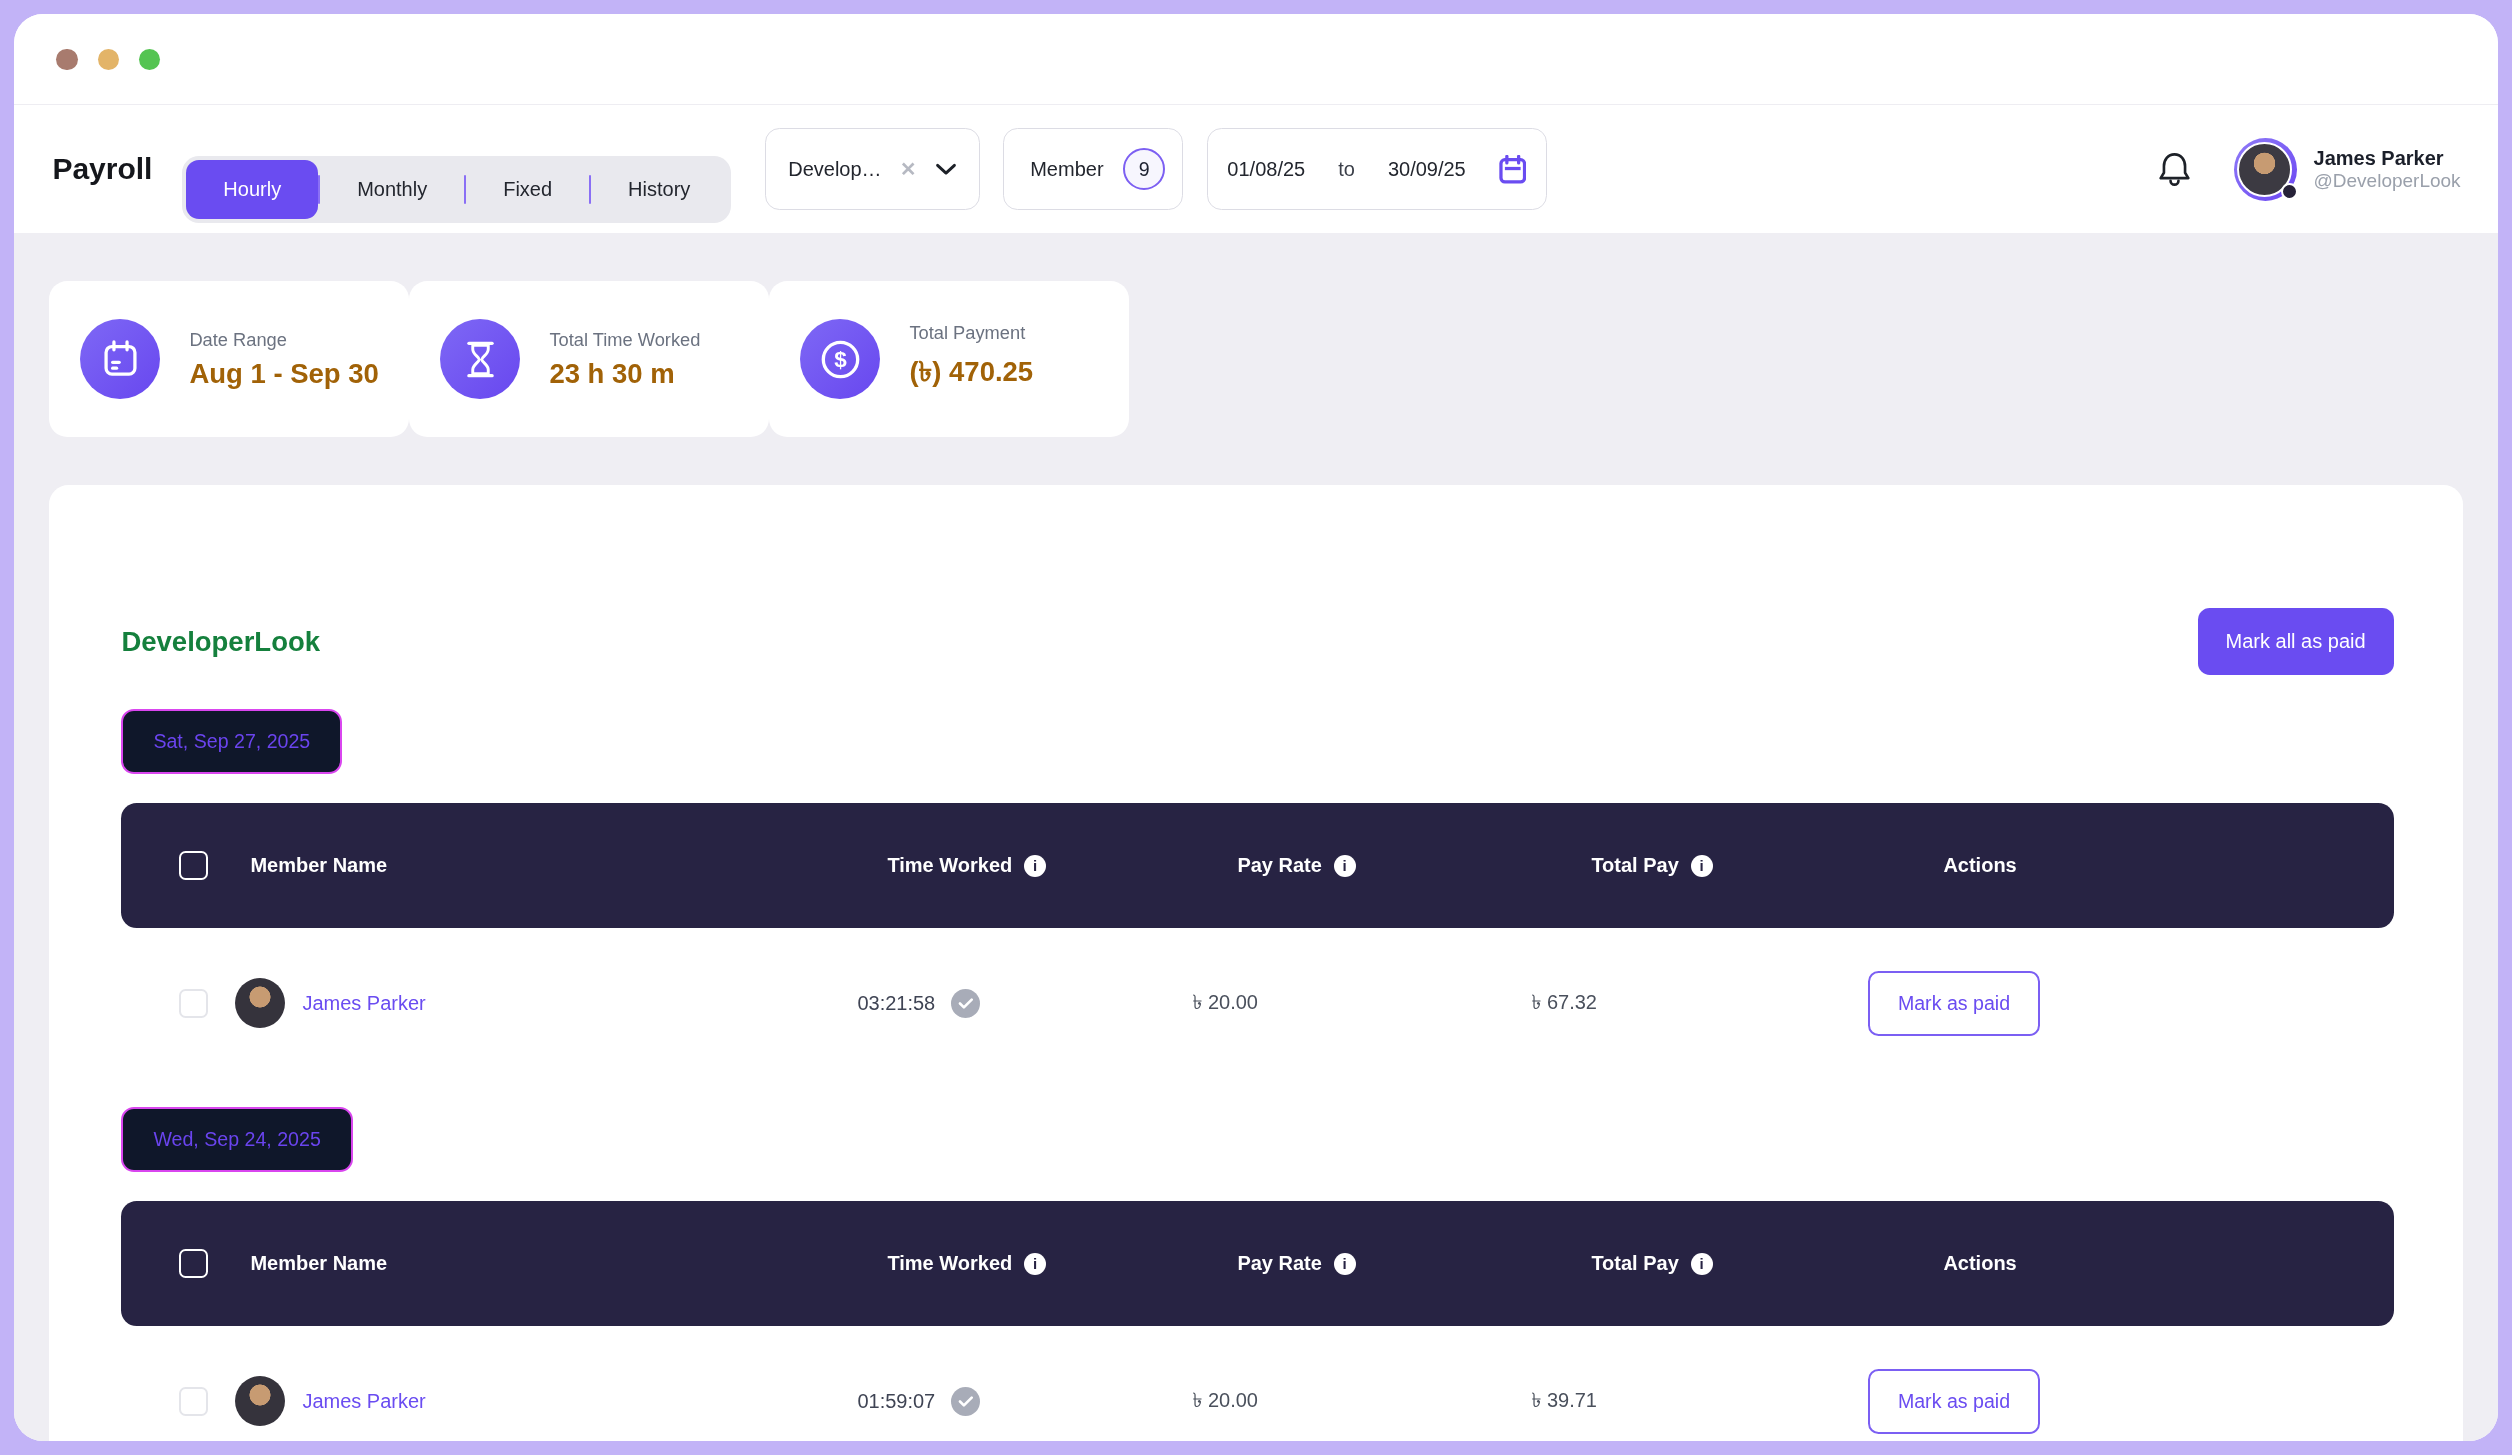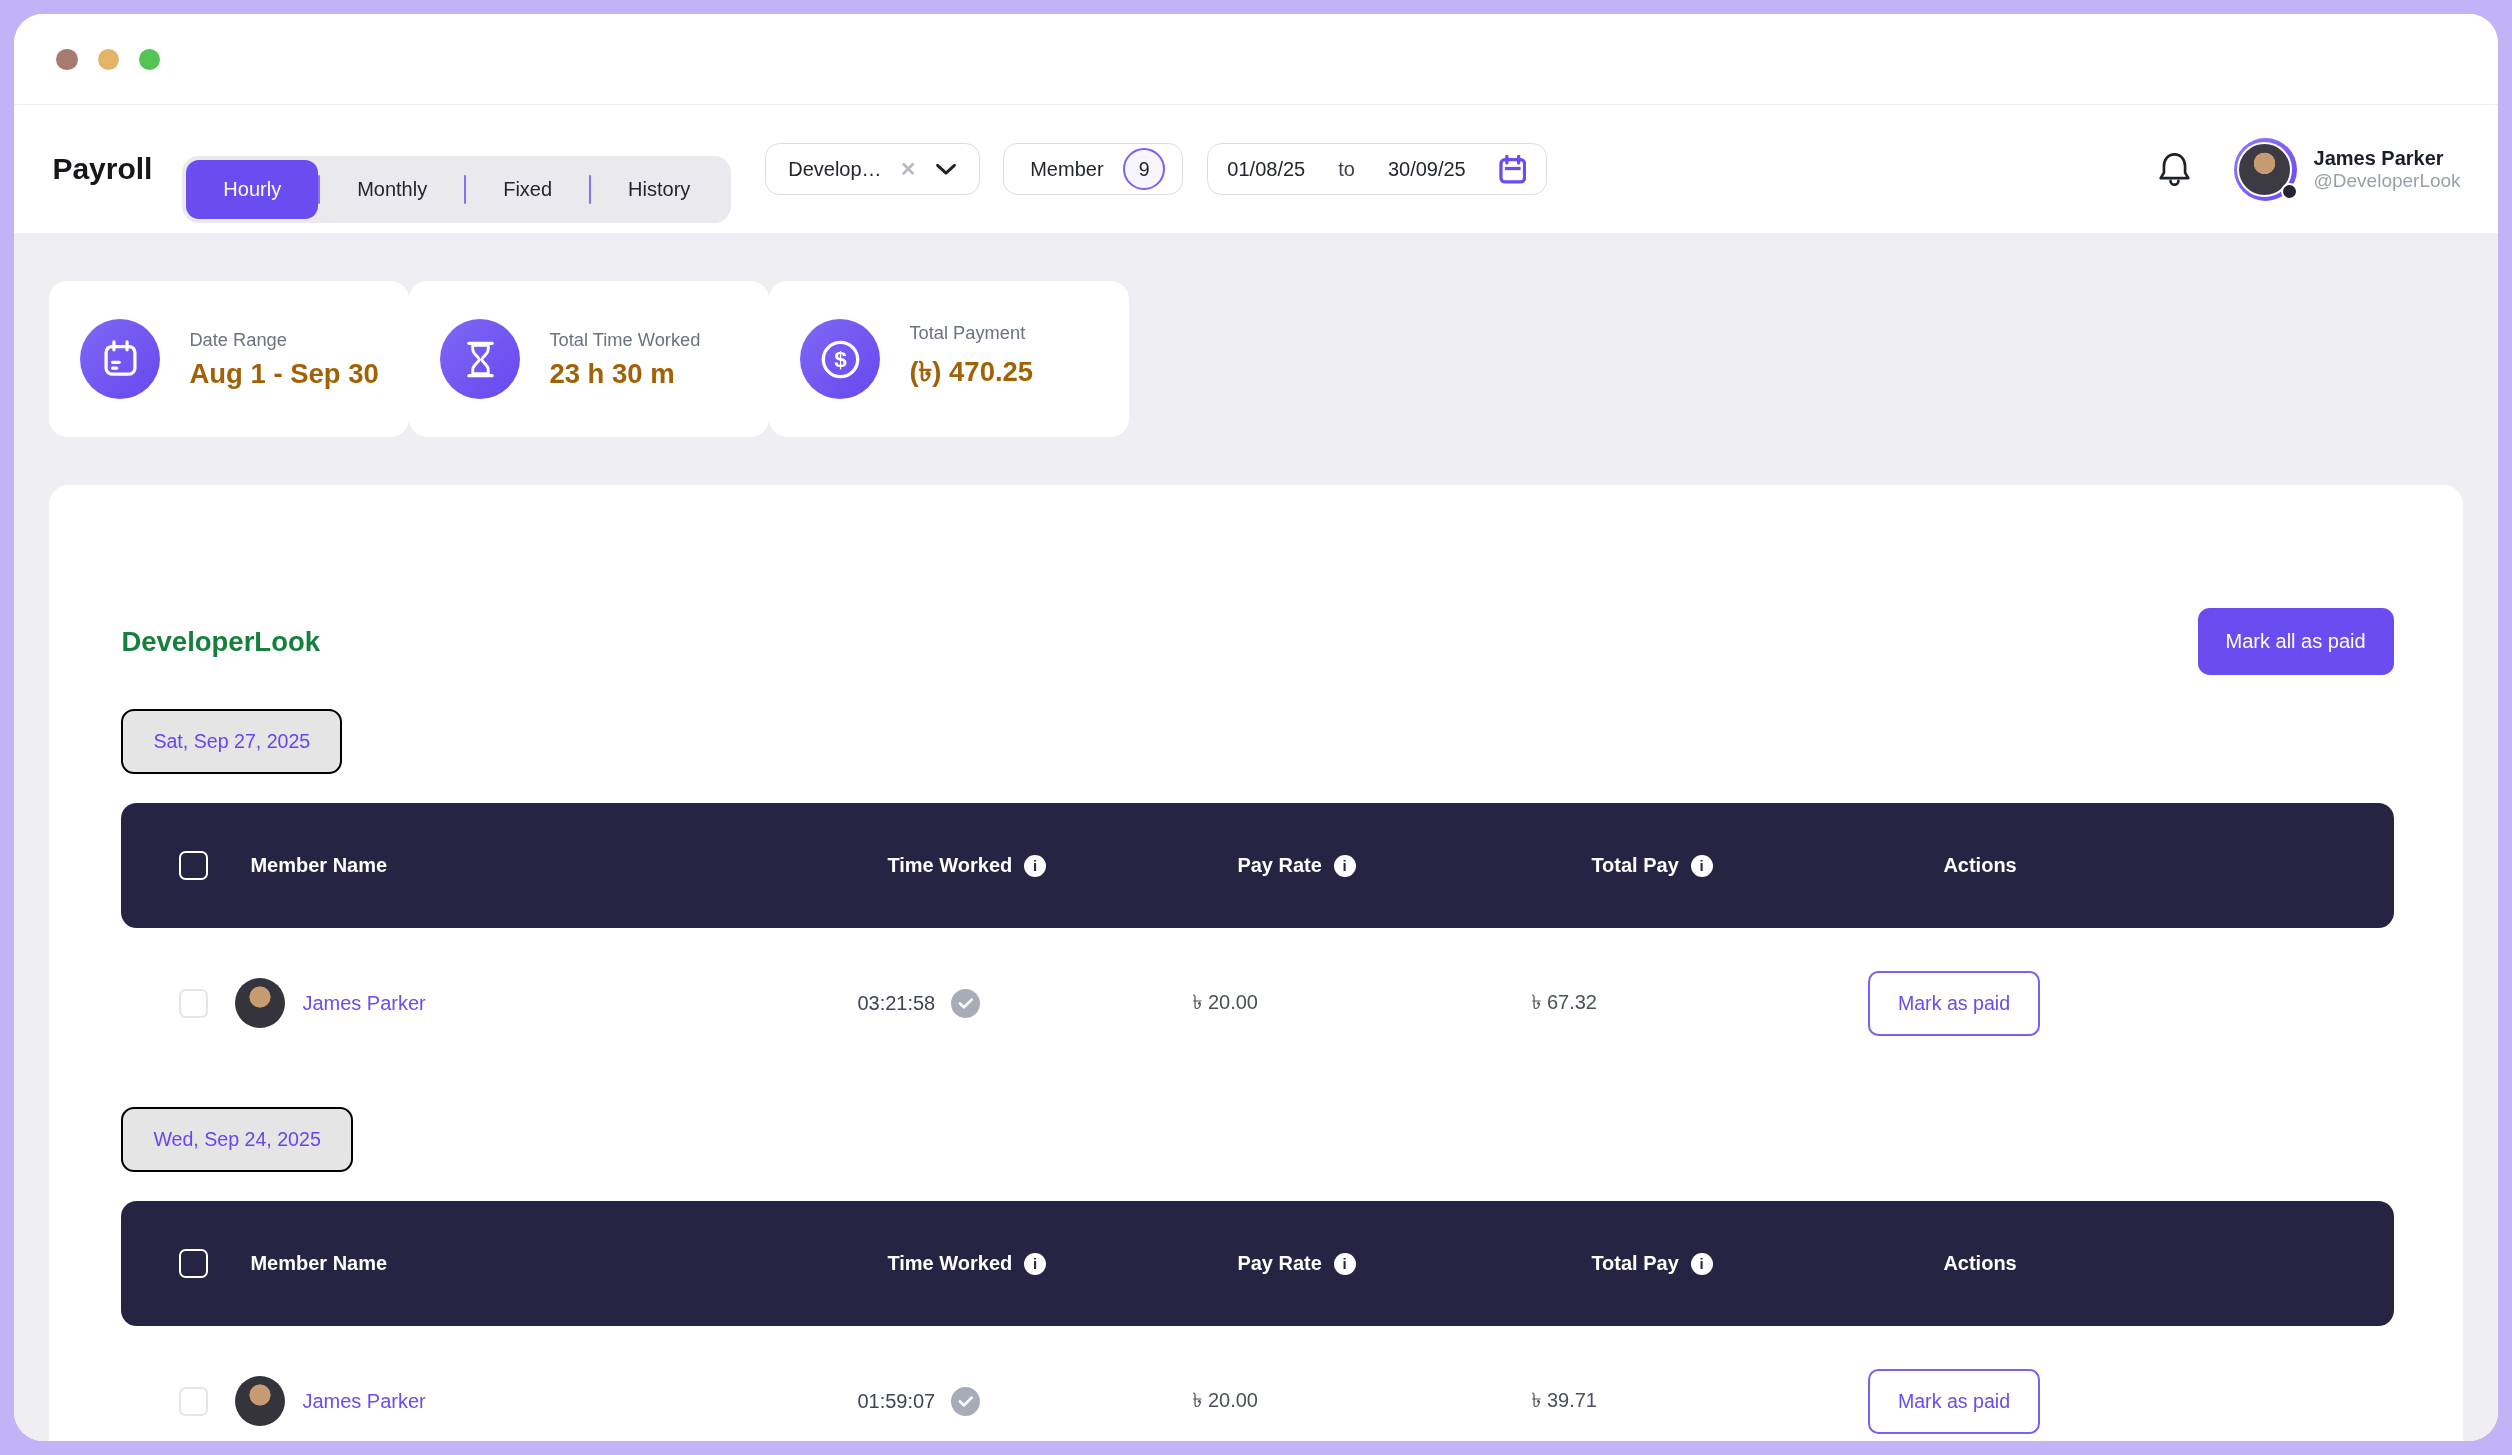--- a/index.html
+++ b/index.html
@@ -16,21 +16,21 @@
   
   .appbar { height:128px; background:#fff; display:flex; align-items:center; padding:0 37px 0 38px; }
   .app-title { font-size:30px; font-weight:700; color:#15171c; margin-right:30px; }
 
   .tabbar { height:67px; background:#e9e9ee; border-radius:17px; display:flex; align-items:center; padding:3.9px;margin-top:40px; }
   .tab { height:59px; display:flex; align-items:center; padding:0 37px; font-size:20px; color:#23262e; cursor:pointer; }
   .tab.active { background:#6a4cf1; color:#fff; border-radius:13px; font-weight:500; }
   .tab-divider { width:2px; height:29px; background:#8a6ff5; border-radius:1.3px; }
 
   .filters { display:flex; align-items:center; gap:23.6px; margin-left:34px; }
-  .filter { height:52px; border:1.3px solid #dcdce4; border-radius:14.4px; background:#fff;
+  .filter { height:82px; border:1.3px solid #dcdce4; border-radius:14.4px; background:#fff;
             display:flex; align-items:center; font-size:20px; color:#23262e; }
   .filter.workspace { padding:0 22px; gap:18.3px; }
   .filter .x-glyph { color:#b6b9c2; font-size:19.6px; font-weight:700; }
   .filter.member { padding:0 17px 0 26px; gap:19.6px; }
   .member-badge { width:42px; height:42px; border-radius:50%; border:2px solid #7c5ff2; background:#f7f6fe;
                   display:flex; align-items:center; justify-content:center; font-size:19.6px; color:#1d2130; }
   .filter.daterange { padding:0 19.6px; gap:33px; }
   .filter.daterange .sep { color:#3c404a; }
 
   .spacer { flex:1; }
@@ -60,21 +60,21 @@
   .stat-value { font-size:27.5px; font-weight:700; color:#a16207; }
 
   .main-card { margin-top:48px; background:#fff; border-radius:19.6px 19.6px 0 0;
                padding:123px 69px 52px 72px; min-height:1112px; }
   .main-head { display:flex; align-items:center; justify-content:space-between; height:67px; }
   .ws-title { font-size:27.5px; font-weight:700; color:#15803d; }
   .btn-primary { height:67px; padding:0 28px; background:#6a4cf1; color:#fff; border:none;
                  border-radius:11.8px; font-size:20px; font-family:inherit; cursor:pointer; }
 
   .date-chip { display:inline-flex; align-items:center; height:65px; padding:0 30px;
-               border:2px solid #000000; border-radius:13px; background:#e5e5e5;
+               border:2px solid #d946ef; border-radius:13px; background:#0f172a;
                color:#6a44ee; font-size:19.6px; cursor:pointer; }
   .chip-1 { margin-top:34px; }
   .chip-2 { margin-top:55px; }
   .chip-partial { margin-top:29px; }
 
   .thead { margin-top:29px; background:#272343; border-radius:15.7px; height:125px;
            display:grid; grid-template-columns:114px 622px 335px 339px 337px 1fr;
            align-items:center; color:#fff; font-weight:700; font-size:20px;gap:15px; }
   .thead .cb-cell { display:flex; justify-content:flex-end; padding-right:27.5px; }
   .hcell { display:flex; align-items:center; gap:11.8px; }

